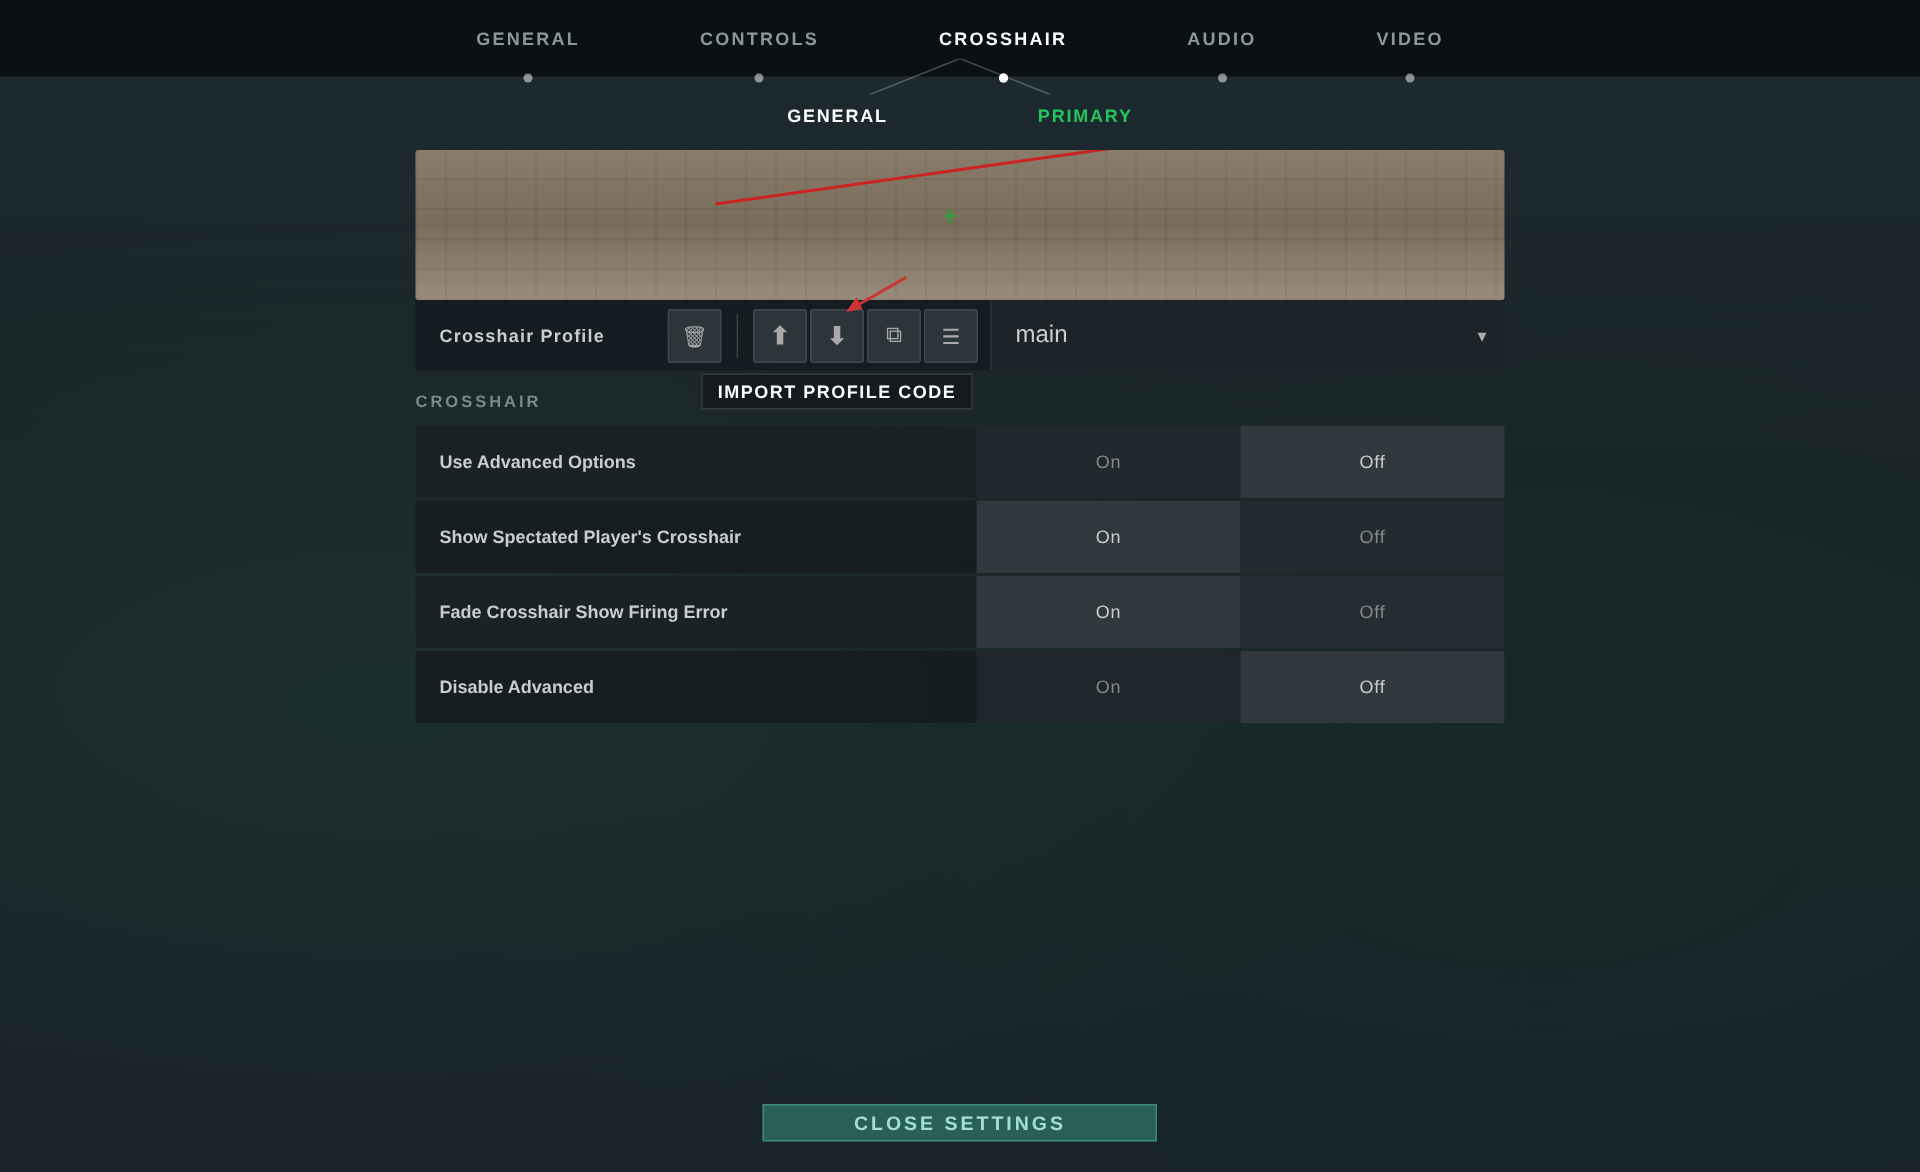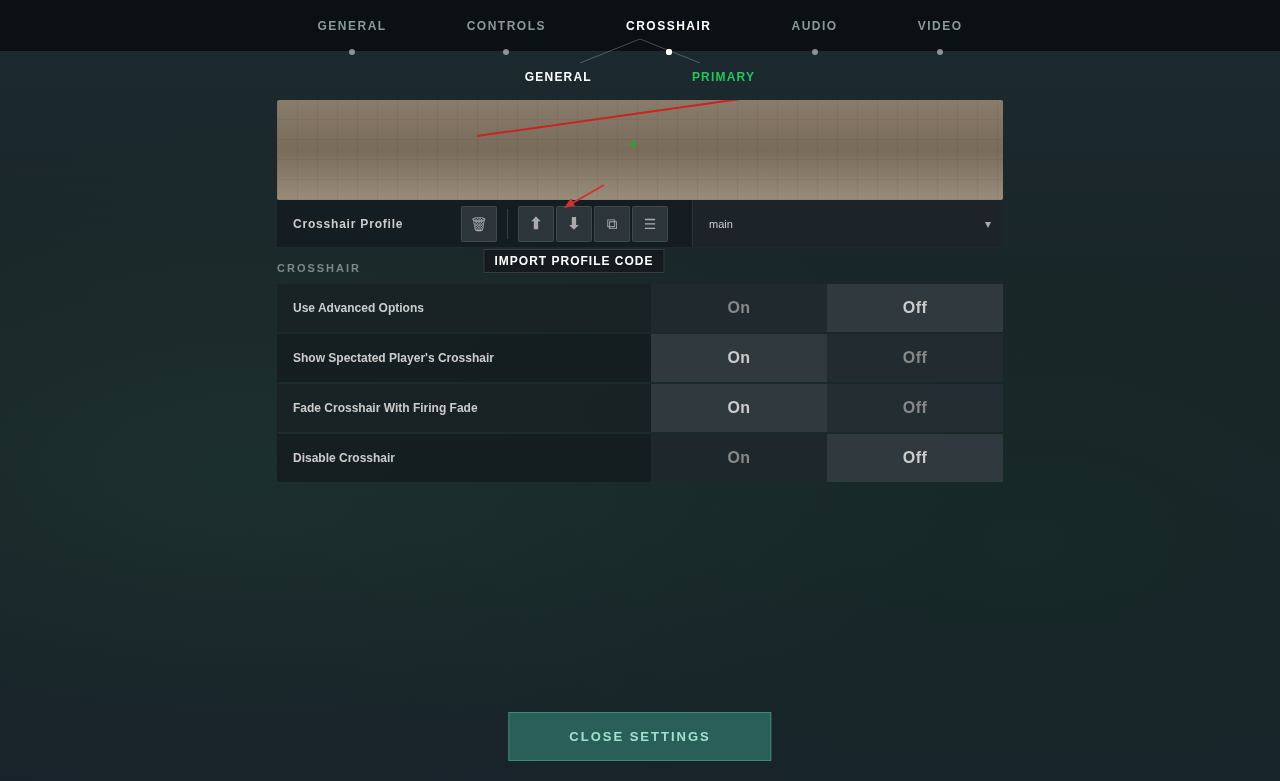--- a/index.html
+++ b/index.html
@@ -164,21 +164,21 @@
       transform-origin: left center;
     }
 
     
     .profile-row {
       display: flex;
       align-items: center;
       background: rgba(20,28,32,0.9);
       padding: 0;
       height: 48px;
-      gap: 16px;
+      gap: 0;
       border-bottom: 1px solid rgba(255,255,255,0.05);
     }
 
     .profile-label {
       color: #ccc;
       font-size: 12px;
       font-weight: 600;
       letter-spacing: 0.8px;
       padding: 0 16px;
       flex: 0 0 auto;
@@ -238,21 +238,21 @@
       position: relative;
     }
 
     .profile-select {
       width: 100%;
       height: 100%;
       background: rgba(30,38,42,0.9);
       border: none;
       border-left: 1px solid rgba(255,255,255,0.08);
       color: #ccc;
-      font-size: 11px;
+      font-size: 16px;
       padding: 0 36px 0 16px;
       appearance: none;
       cursor: pointer;
       outline: none;
     }
 
     .select-arrow {
       position: absolute;
       right: 12px;
       top: 50%;
@@ -297,22 +297,22 @@
       display: flex;
       height: 100%;
     }
 
     .toggle-btn {
       width: 176px;
       height: 100%;
       display: flex;
       align-items: center;
       justify-content: center;
-      font-size: 16px;
-      font-weight: 700;
+      font-size: 12px;
+      font-weight: 400;
       letter-spacing: 0.5px;
       cursor: pointer;
       color: #888;
       background: rgba(40,50,55,0.7);
     }
 
     .toggle-btn.active-off {
       background: rgba(50,60,65,0.9);
       color: #ccc;
     }
@@ -332,21 +332,21 @@
       transform: translateX(-50%);
     }
 
     .close-btn {
       background: rgba(50,120,110,0.7);
       border: 1px solid rgba(80,180,160,0.5);
       color: #a0e0d0;
       font-size: 13px;
       font-weight: 700;
       letter-spacing: 2px;
-      padding: 16px 60px;
+      padding: 4px 60px;
       cursor: pointer;
       text-transform: uppercase;
       min-width: 224px;
       text-align: center;
     }
   </style>
 </head>
 <body>
 
 <div class="bg-overlay"></div>
@@ -462,29 +462,29 @@
 
       <div class="setting-row">
         <span class="setting-label">Show Spectated Player's Crosshair</span>
         <div class="toggle-group">
           <div class="toggle-btn active-off">On</div>
           <div class="toggle-btn">Off</div>
         </div>
       </div>
 
       <div class="setting-row">
-        <span class="setting-label">Fade Crosshair With Firing Fade</span>
+        <span class="setting-label">Fade Crosshair Show Firing Error</span>
         <div class="toggle-group">
           <div class="toggle-btn active-off">On</div>
           <div class="toggle-btn">Off</div>
         </div>
       </div>
 
       <div class="setting-row">
-        <span class="setting-label">Disable Crosshair</span>
+        <span class="setting-label">Disable Advanced</span>
         <div class="toggle-group">
           <div class="toggle-btn active-on">On</div>
           <div class="toggle-btn active-off">Off</div>
         </div>
       </div>
     </div>
 
   </div>
 
   <div class="close-btn-wrapper">

